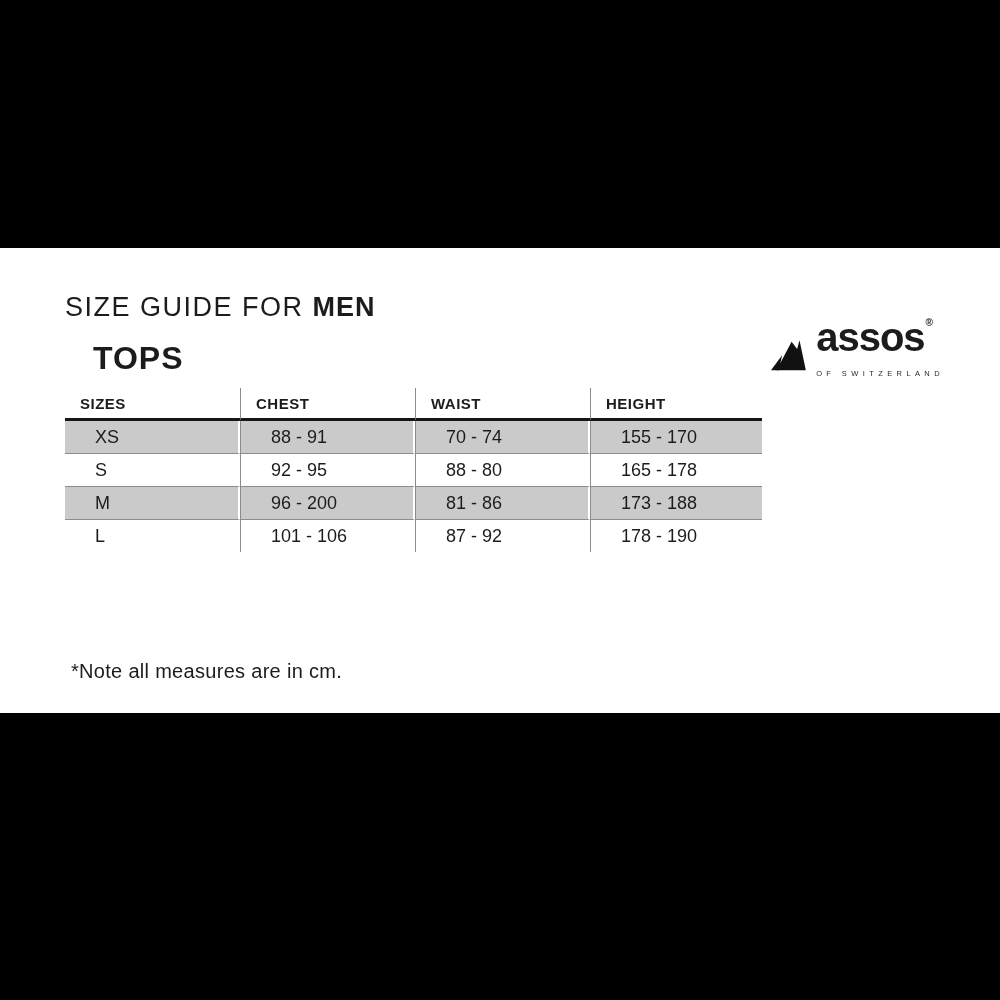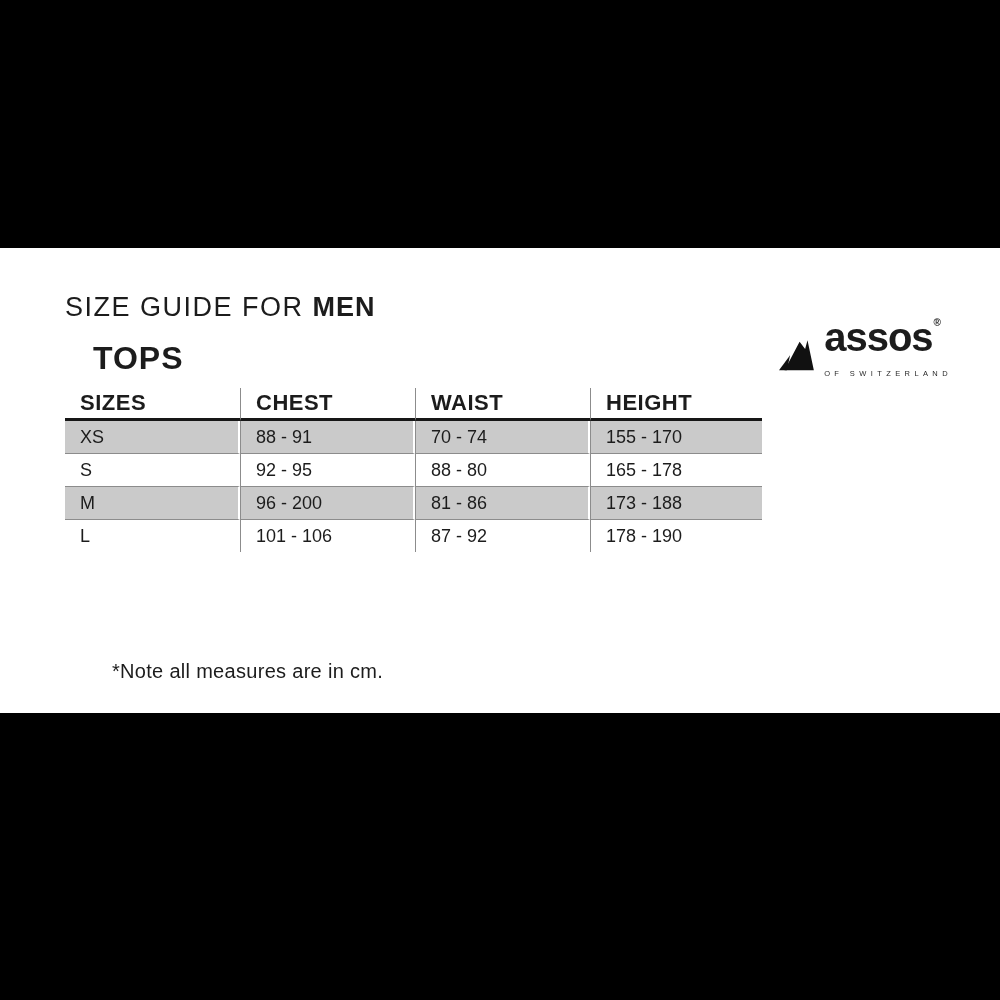--- a/index.html
+++ b/index.html
@@ -54,21 +54,21 @@
     font-size: 32px;
     font-weight: 700;
     letter-spacing: 1px;
     margin-left: 28px;
   }
 
   
   .logo {
     position: absolute;
     top: 74px;
-    right: 48px;
+    right: 56px;
     display: flex;
     align-items: flex-end;
   }
   .logo-symbol {
     width: 38px;
     height: 36px;
     margin-right: 7px;
     margin-bottom: 4px;
   }
   .logo-textcol {
@@ -108,34 +108,34 @@
   table.size-table {
     position: absolute;
     left: 65px;
     top: 140px;
     width: 697px;
     border-collapse: separate;
     border-spacing: 0;
     table-layout: fixed;
   }
   .size-table th {
-    font-size: 22px;
+    font-size: 15px;
     font-weight: 700;
     letter-spacing: 0.5px;
     text-align: left;
     padding: 0 0 0 15px;
     height: 30px;
     border-bottom: 3px solid #161616;
     background: #ffffff;
   }
   .size-table td {
     font-size: 18px;
     font-weight: 400;
     text-align: left;
-    padding: 0 0 0 15px;
+    padding: 0 0 0 30px;
     height: 32px;
     background: #ffffff;
   }
   .size-table th:not(:first-child),
   .size-table td:not(:first-child) {
     border-left: 1px solid #8c8c8c;
   }
   .size-table td:not(:last-child) {
     border-right: 2px solid #ffffff;
   }
@@ -145,21 +145,20 @@
   .size-table tbody tr + tr td {
     border-top: 1px solid #8c8c8c;
   }
 
   .footnote {
     position: absolute;
     left: 71px;
     top: 412px;
     font-size: 20px;
     letter-spacing: 0.3px;
-    margin-left: 41px;
   }
 </style>
 </head>
 <body>
 
 <div class="canvas">
 
   <div class="bar bar-top"></div>
 
   <div class="content">

